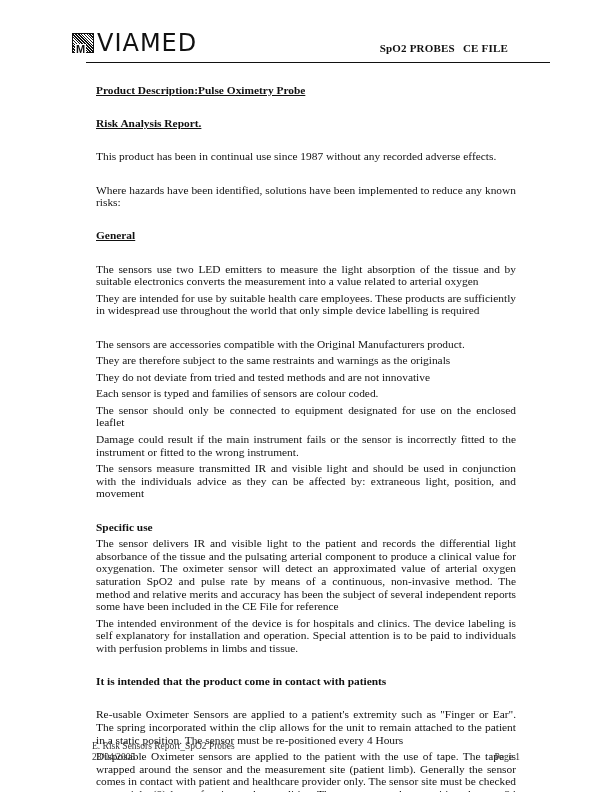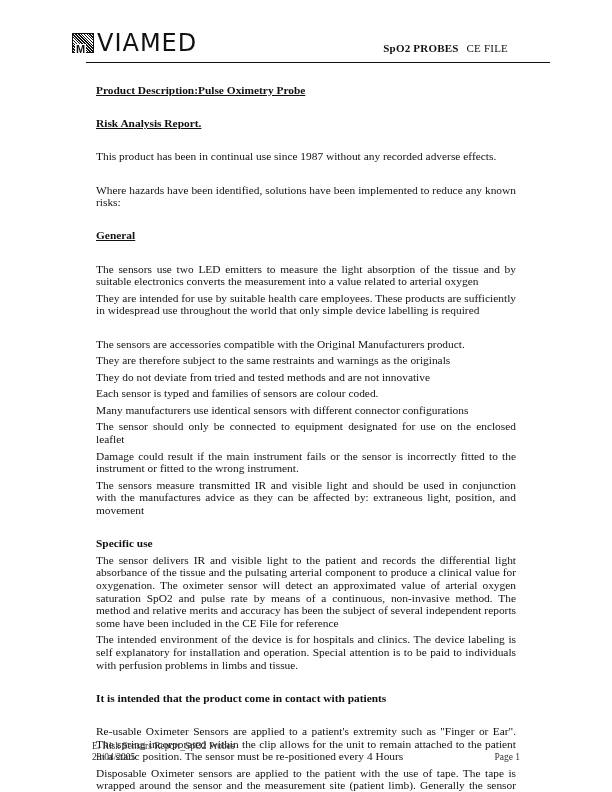--- a/index.html
+++ b/index.html
@@ -10,21 +10,21 @@
   .header { position: absolute; left: 72px; top: 28px; width: 478px; height: 30px; }
   .logo { position: absolute; left: 0; top: 4px; height: 22px; display: flex; align-items: center; }
   .logo-mark { width: 22px; height: 20px; margin-right: 3px;
                background: repeating-linear-gradient(45deg,#111 0 1px,#fff 1px 2px);
                border: 1px solid #111; box-sizing: border-box; position: relative; }
   .logo-mark::after { content: "M"; position: absolute; left: 2px; bottom: -2px;
                       font: bold 11px "Liberation Sans", sans-serif; color: #111; background: #fff; line-height: 10px; padding: 0 1px; }
   .logo-text { font-family: "DejaVu Sans", sans-serif; font-size: 24px; letter-spacing: 1px;
                font-weight: normal; color: #111; line-height: 22px; transform: scaleY(1.05); }
   .header-title { position: absolute; right: 42px; top: 14px; font-size: 11px; font-weight: bold; letter-spacing: 0.2px; }
-  .header-title .cf { font-weight: normal; margin-left: 8px; }
+  .header-title .cf { font-weight: bold; margin-left: 8px; }
   .header-rule { position: absolute; left: 14px; right: 0; top: 34px; border-top: 1px solid #111; }
 
   .body { position: absolute; left: 92px; top: 80px; width: 428px; font-size: 11.4px; line-height: 12.6px; }
   .body p { margin: 4px; text-align: justify; }
   .u { text-decoration: underline; font-weight: bold; }
   .title-center { text-align: left; }
   .b { font-weight: bold; }
   .gap { height: 12.6px; }
 
   .footer { position: absolute; left: 92px; top: 741px; width: 428px; font-size: 9.5px; line-height: 11px; color: #333; }
@@ -59,24 +59,23 @@
 
     <p class="u">General</p>
     <div class="gap"></div>
     <p>The sensors use two LED emitters to measure the light absorption of the tissue and by suitable electronics converts the measurement into a value related to arterial oxygen</p>
     <p>They are intended for use by suitable health care employees. These products are sufficiently in widespread use throughout the world that only simple device labelling is required</p>
     <div class="gap"></div>
     <p>The sensors are accessories compatible with the Original Manufacturers product.</p>
     <p>They are therefore subject to the same restraints and warnings as the originals</p>
     <p>They do not deviate from tried and tested methods and are not innovative</p>
     <p>Each sensor is typed and families of sensors are colour coded.</p>
-    <p>Many manufacturers use identical sensors with different connector configurations</p>
     <p>The sensor should only be connected to equipment designated for use on the enclosed leaflet</p>
     <p>Damage could result if the main instrument fails or the sensor is incorrectly fitted to the instrument or fitted to the wrong instrument.</p>
-    <p>The sensors measure transmitted IR and visible light and should be used in conjunction with the manufactures advice as they can be affected by: extraneous light, position, and movement</p>
+    <p>The sensors measure transmitted IR and visible light and should be used in conjunction with the individuals advice as they can be affected by: extraneous light, position, and movement</p>
     <div class="gap"></div>
 
     <p class="b">Specific use</p>
     <p>The sensor delivers IR and visible light to the patient and records the differential light absorbance of the tissue and the pulsating arterial component to produce a clinical value for oxygenation. The oximeter sensor will detect an approximated value of arterial oxygen saturation SpO2 and pulse rate by means of a continuous, non-invasive method. The method and relative merits and accuracy has been the subject of several independent reports some have been included in the CE File for reference</p>
     <p>The intended environment of the device is for hospitals and clinics. The device labeling is self explanatory for installation and operation. Special attention is to be paid to individuals with perfusion problems in limbs and tissue.</p>
     <div class="gap"></div>
 
     <p class="b">It is intended that the product come in contact with patients</p>
     <div class="gap"></div>
     <p>Re-usable Oximeter Sensors are applied to a patient's extremity such as "Finger or Ear". The spring incorporated within the clip allows for the unit to remain attached to the patient in a static position. The sensor must be re-positioned every 4 Hours</p>

